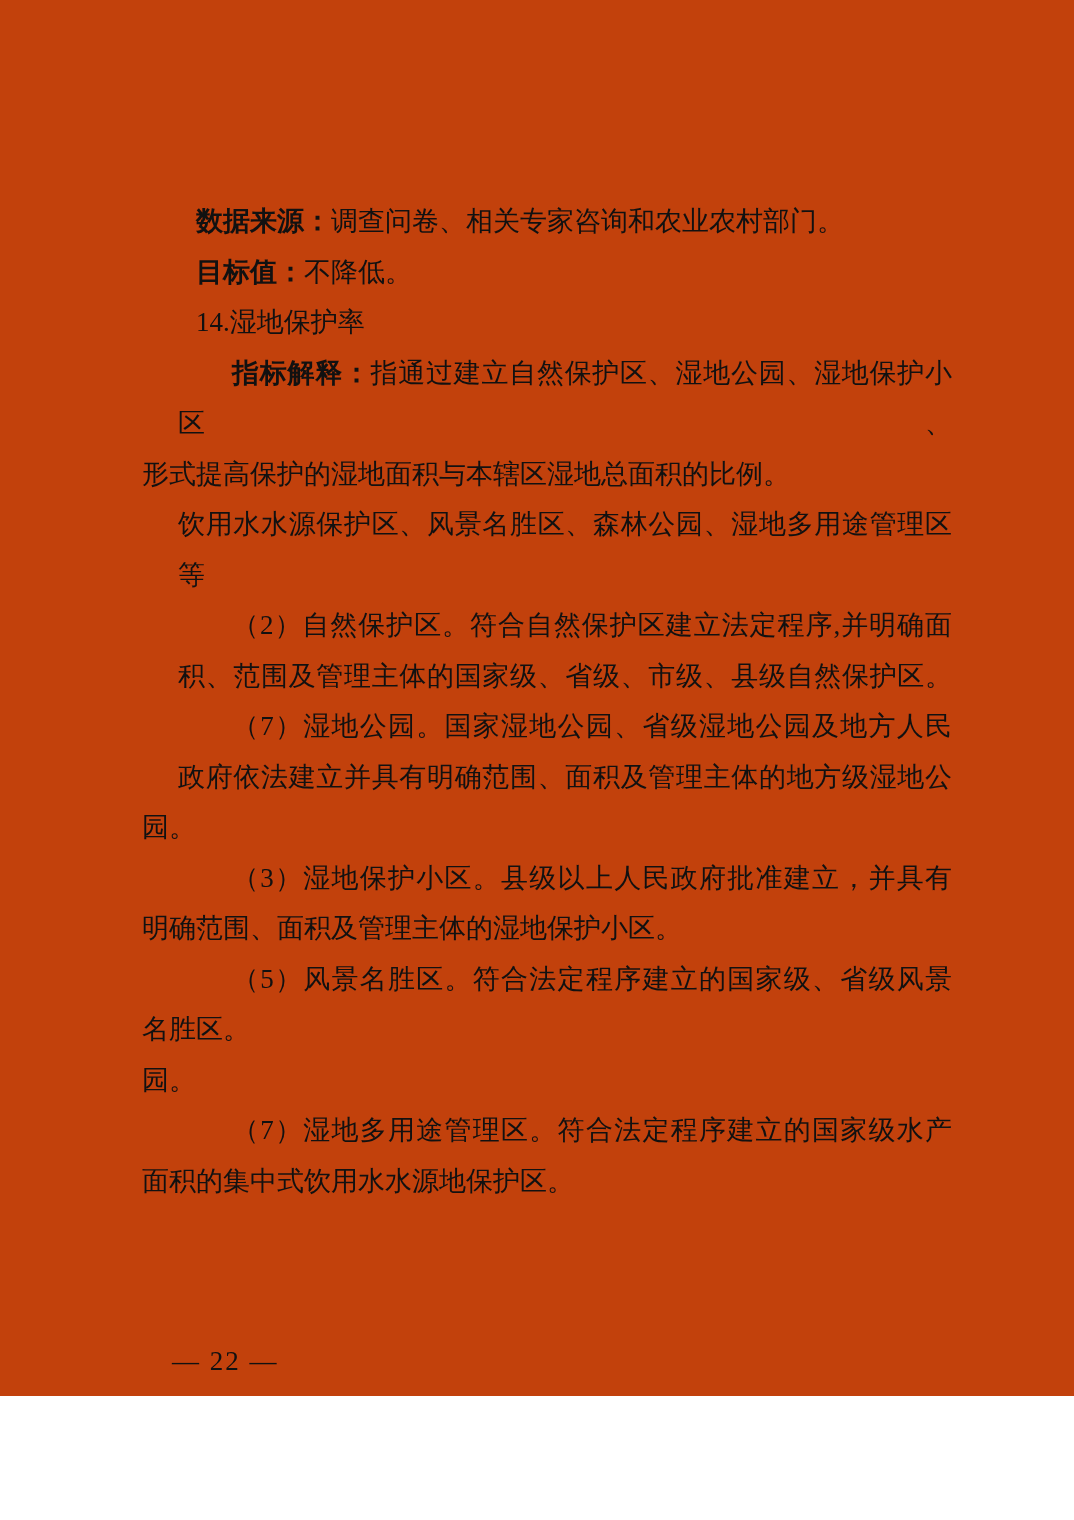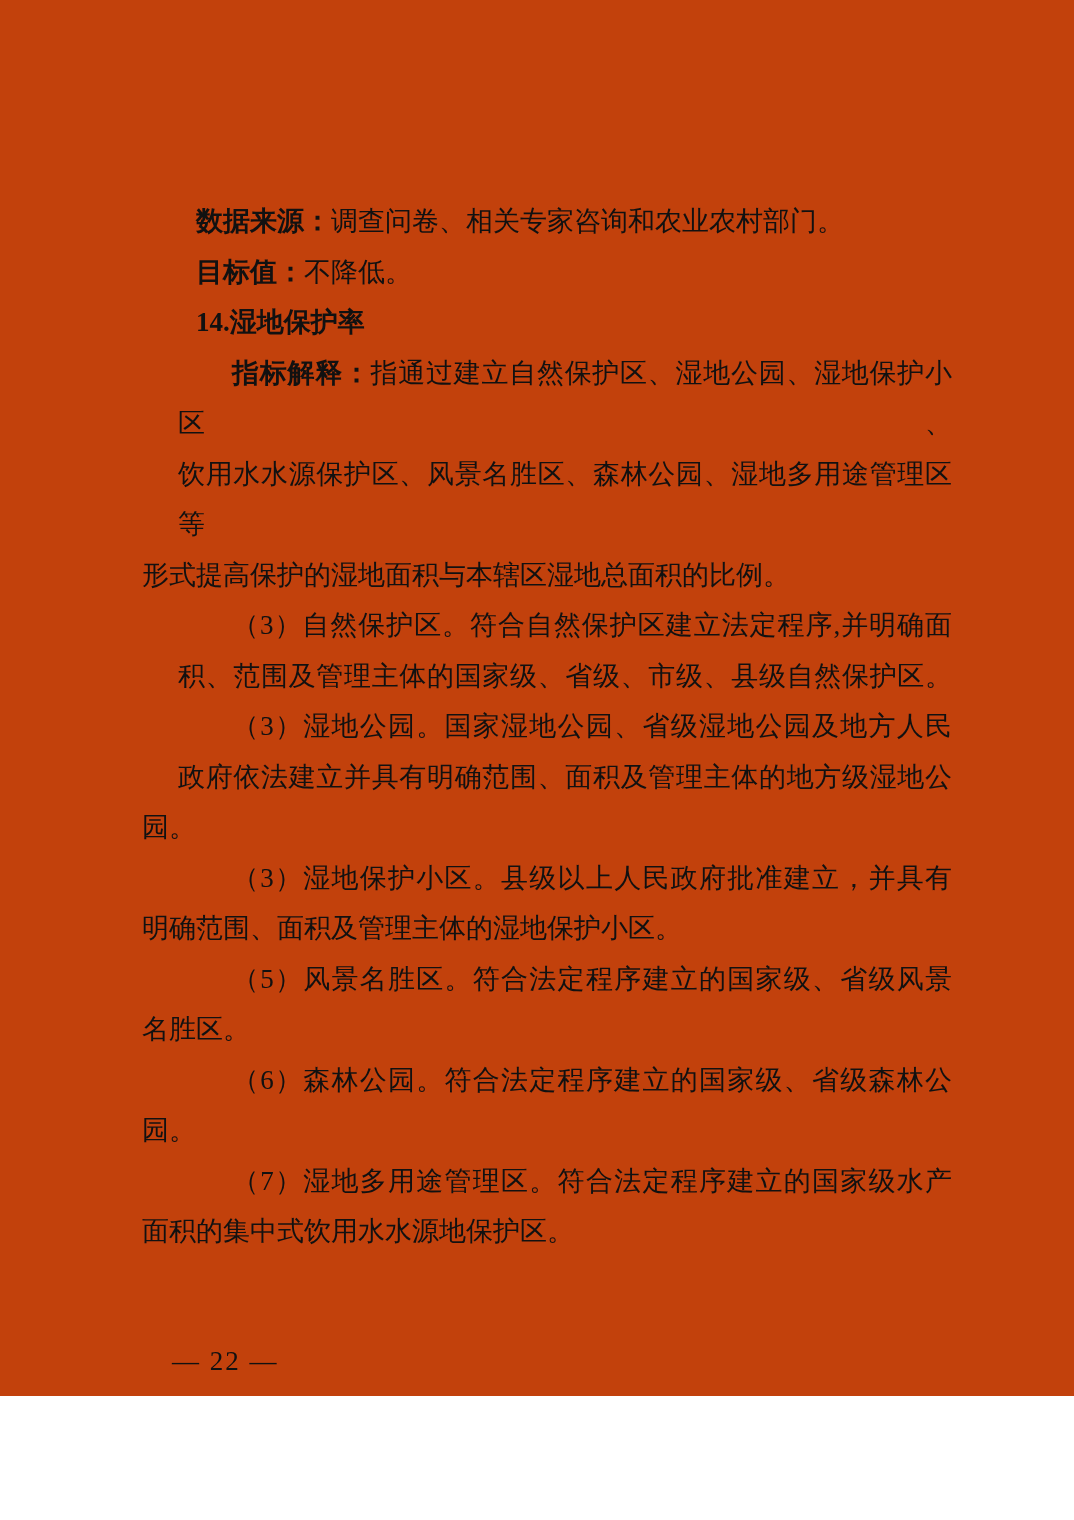--- a/index.html
+++ b/index.html
@@ -23,21 +23,21 @@
     width: 810px;
     font-size: 27px;
     line-height: 50.5px;
     text-align: left;
   }
   .para {
     margin: 0;
     padding: 0;
   }
   .para.heading .ln {
-    font-weight: bold;
+    font-weight: normal;
   }
   .ln {
     white-space: nowrap;
     text-align: left;
   }
   .ln.first {
     text-indent: 2em;
   }
   
   .ln.jl {
@@ -69,42 +69,41 @@
         <div class="ln first"><b class="plabel">数据来源：</b>调查问卷、相关专家咨询和农业农村部门。</div>
       </div>
       <div class="para">
         <div class="ln first"><b class="plabel">目标值：</b>不降低。</div>
       </div>
       <div class="para heading">
         <div class="ln first">14.湿地保护率</div>
       </div>
       <div class="para">
         <div class="ln first jl"><b class="plabel">指标解释：</b>指通过建立自然保护区、湿地公园、湿地保护小区、</div>
+        <div class="ln">形式提高保护的湿地面积与本辖区湿地总面积的比例。</div>
         <div class="ln jl">饮用水水源保护区、风景名胜区、森林公园、湿地多用途管理区等</div>
-        <div class="ln">形式提高保护的湿地面积与本辖区湿地总面积的比例。</div>
       </div>
       <div class="para">
-        <div class="ln first jl">（3）自然保护区。符合自然保护区建立法定程序,并明确面</div>
+        <div class="ln first jl">（2）自然保护区。符合自然保护区建立法定程序,并明确面</div>
         <div class="ln jl">积、范围及管理主体的国家级、省级、市级、县级自然保护区。</div>
       </div>
       <div class="para">
-        <div class="ln first jl">（3）湿地公园。国家湿地公园、省级湿地公园及地方人民</div>
+        <div class="ln first jl">（7）湿地公园。国家湿地公园、省级湿地公园及地方人民</div>
         <div class="ln jl">政府依法建立并具有明确范围、面积及管理主体的地方级湿地公</div>
         <div class="ln">园。</div>
       </div>
       <div class="para">
         <div class="ln first jl">（3）湿地保护小区。县级以上人民政府批准建立，并具有</div>
         <div class="ln">明确范围、面积及管理主体的湿地保护小区。</div>
       </div>
       <div class="para">
         <div class="ln first jl">（5）风景名胜区。符合法定程序建立的国家级、省级风景</div>
         <div class="ln">名胜区。</div>
       </div>
       <div class="para">
-        <div class="ln first jl">（6）森林公园。符合法定程序建立的国家级、省级森林公</div>
         <div class="ln">园。</div>
       </div>
       <div class="para">
         <div class="ln first jl">（7）湿地多用途管理区。符合法定程序建立的国家级水产</div>
         <div class="ln">面积的集中式饮用水水源地保护区。</div>
       </div>
     </div>
   <div class="page-number">— 22 —</div>
 </div>
 

